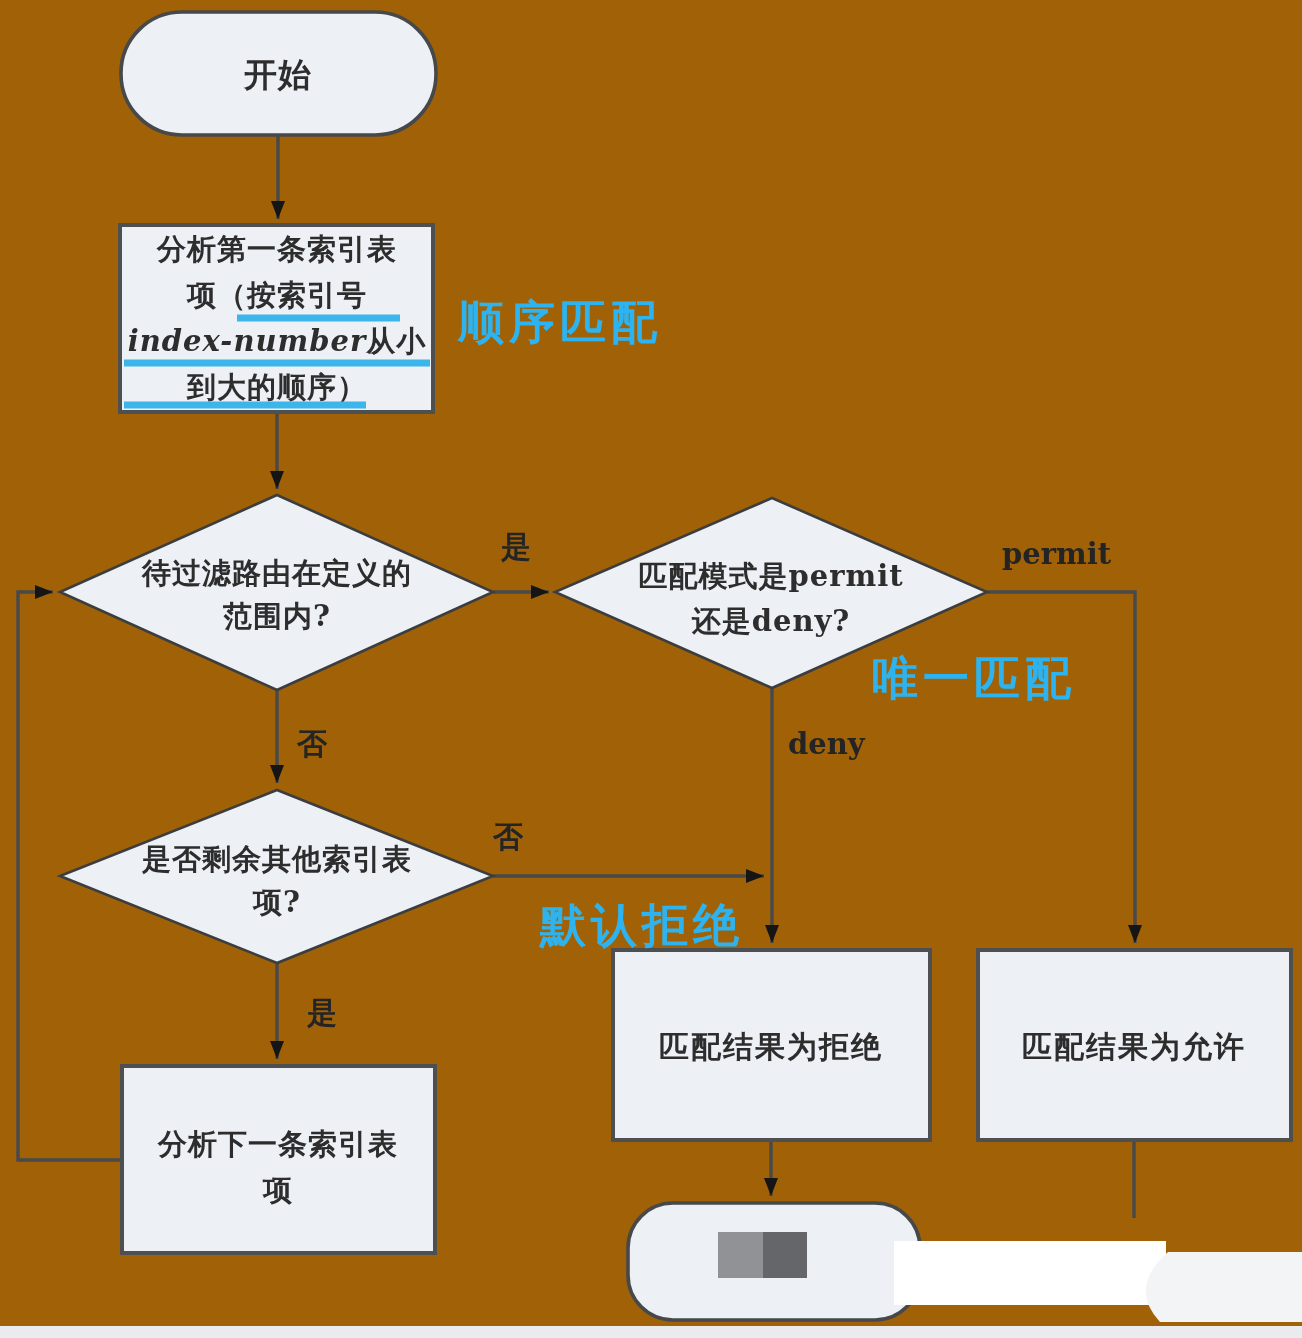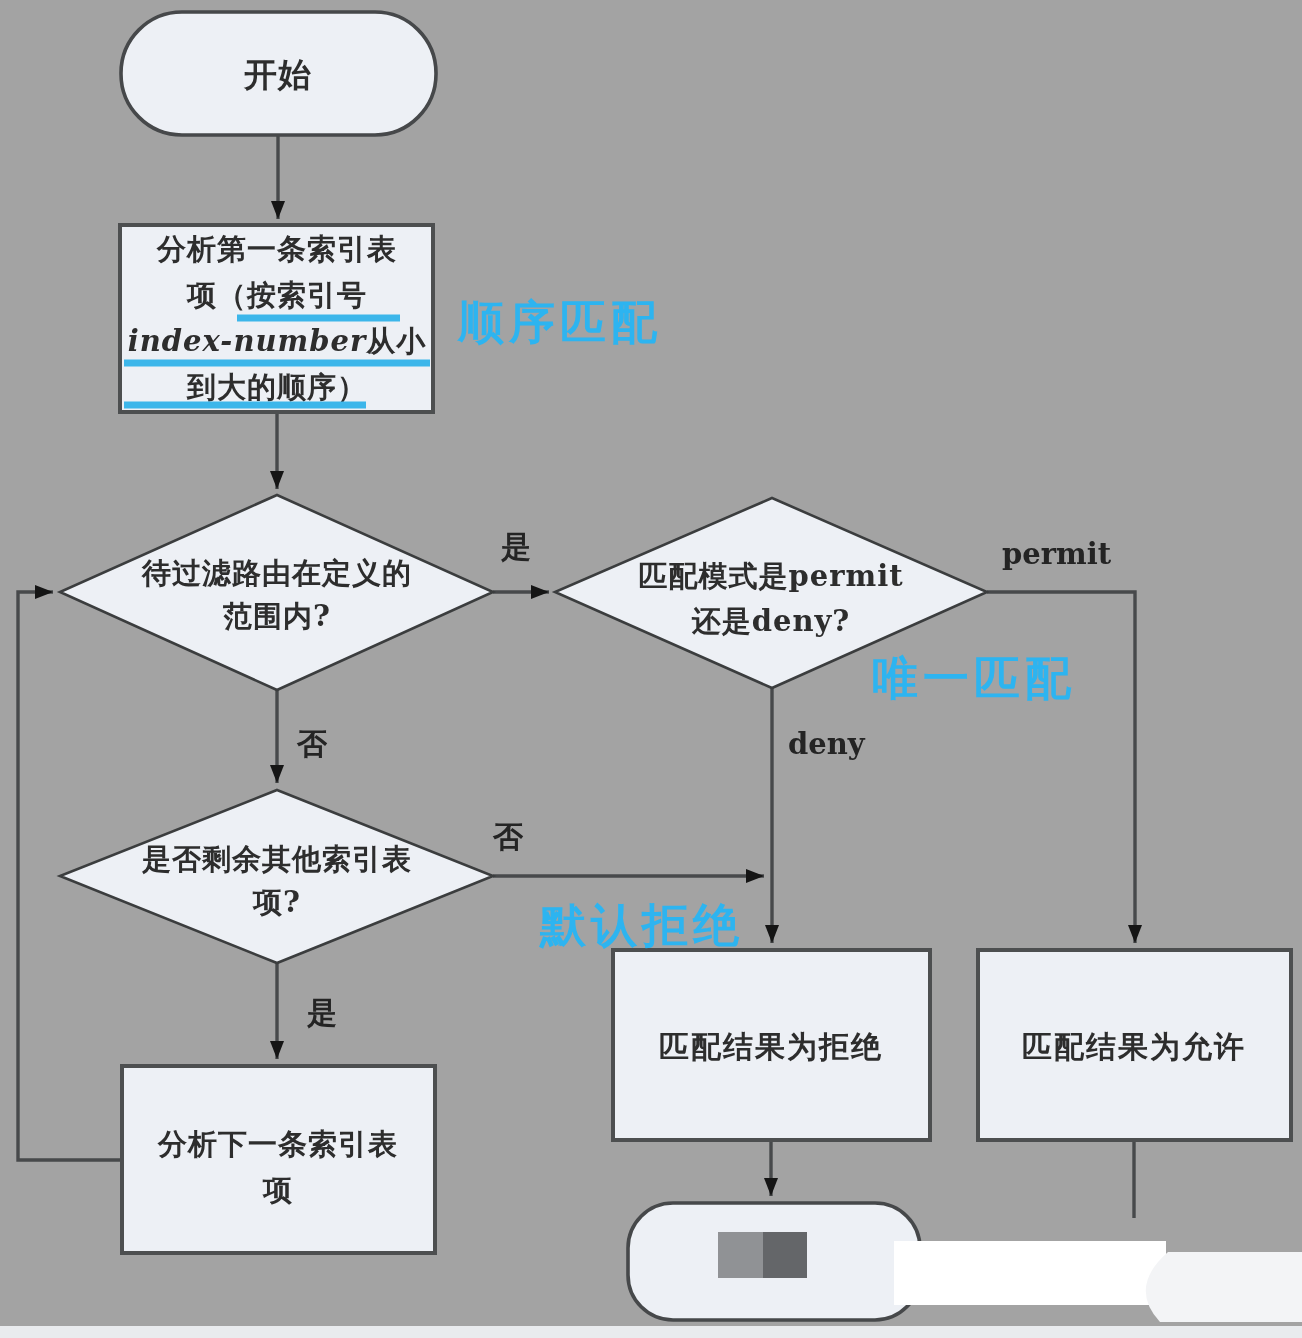--- a/index.html
+++ b/index.html
@@ -1,16 +1,16 @@
 <!DOCTYPE html>
 <html><head>
 <meta charset="utf-8">
 <style>
   html,body{margin:0;padding:0;background:#ffffff;}
-  .stage{position:relative;width:1302px;height:1338px;background:#a3a3a3;overflow:hidden;}
+  .stage{position:relative;width:1302px;height:1338px;background:#a16207;overflow:hidden;}
   svg{position:absolute;left:0;top:0;}
   .node-text{
     font-family:"DejaVu Serif","Liberation Serif",serif;
     font-weight:bold;
     fill:#2d2d2d;
     font-size:29px;
     letter-spacing:1px;
     text-anchor:middle;
   }
   .big-text{font-size:33px;}

